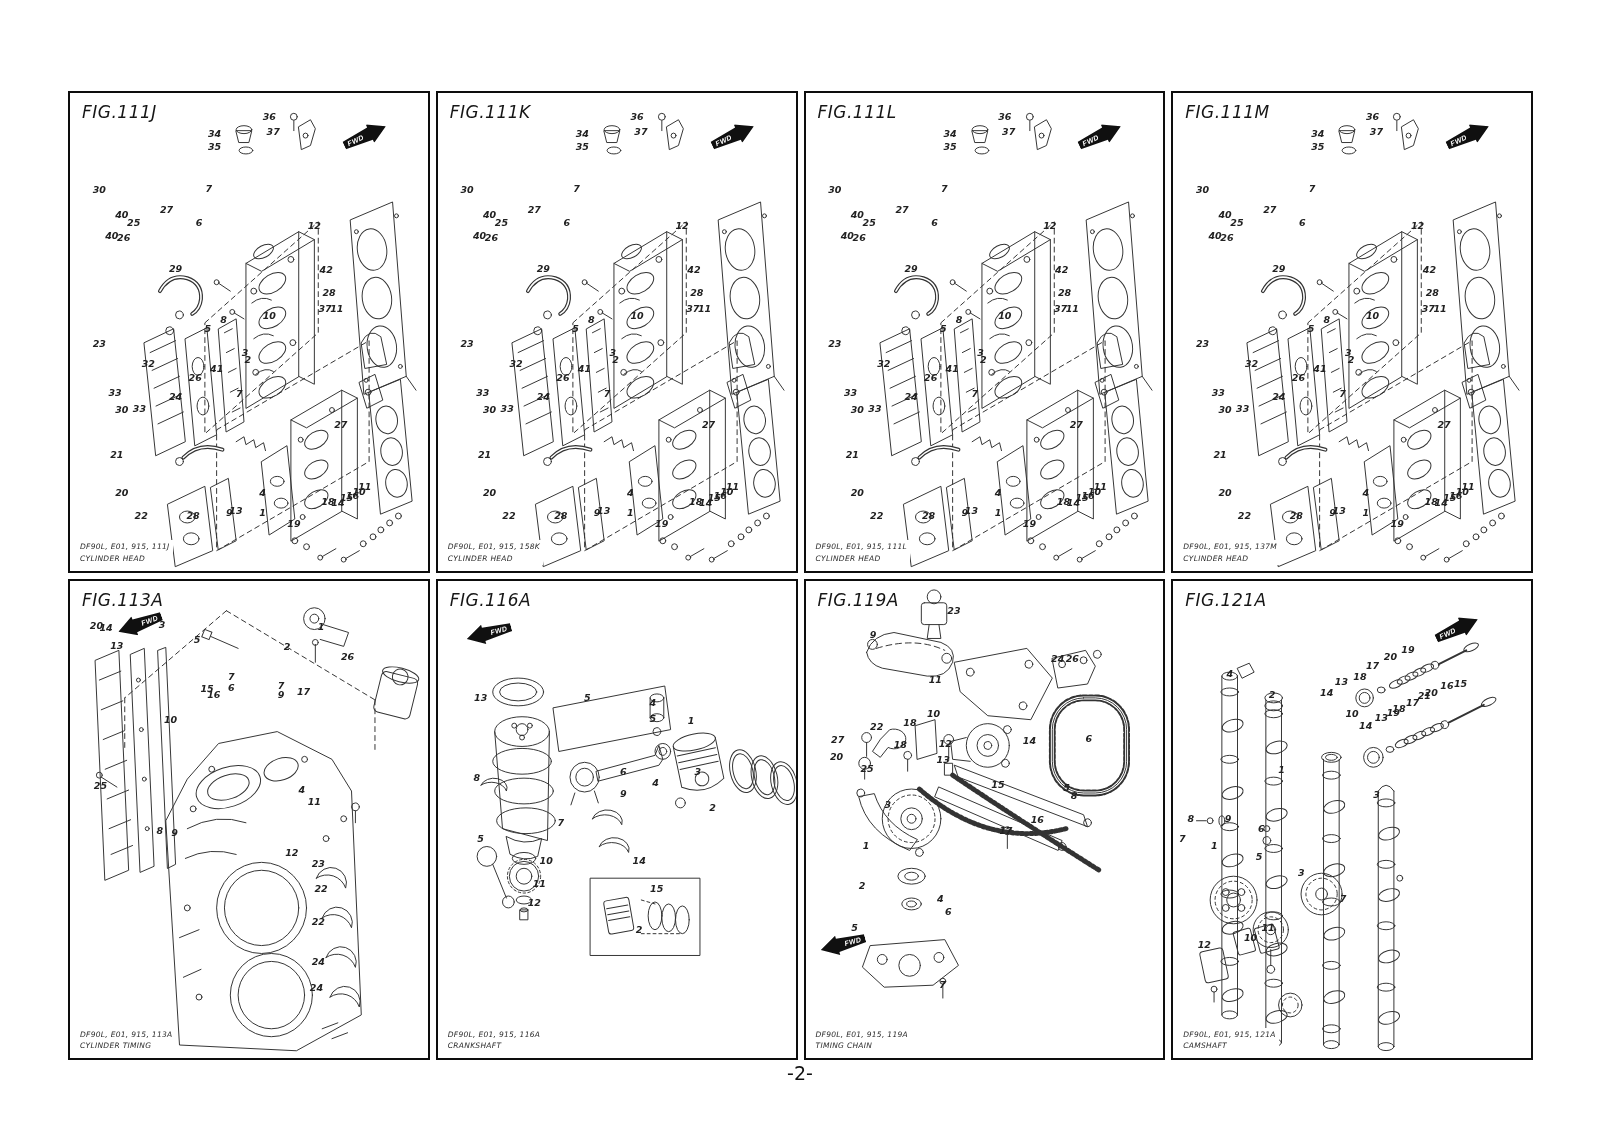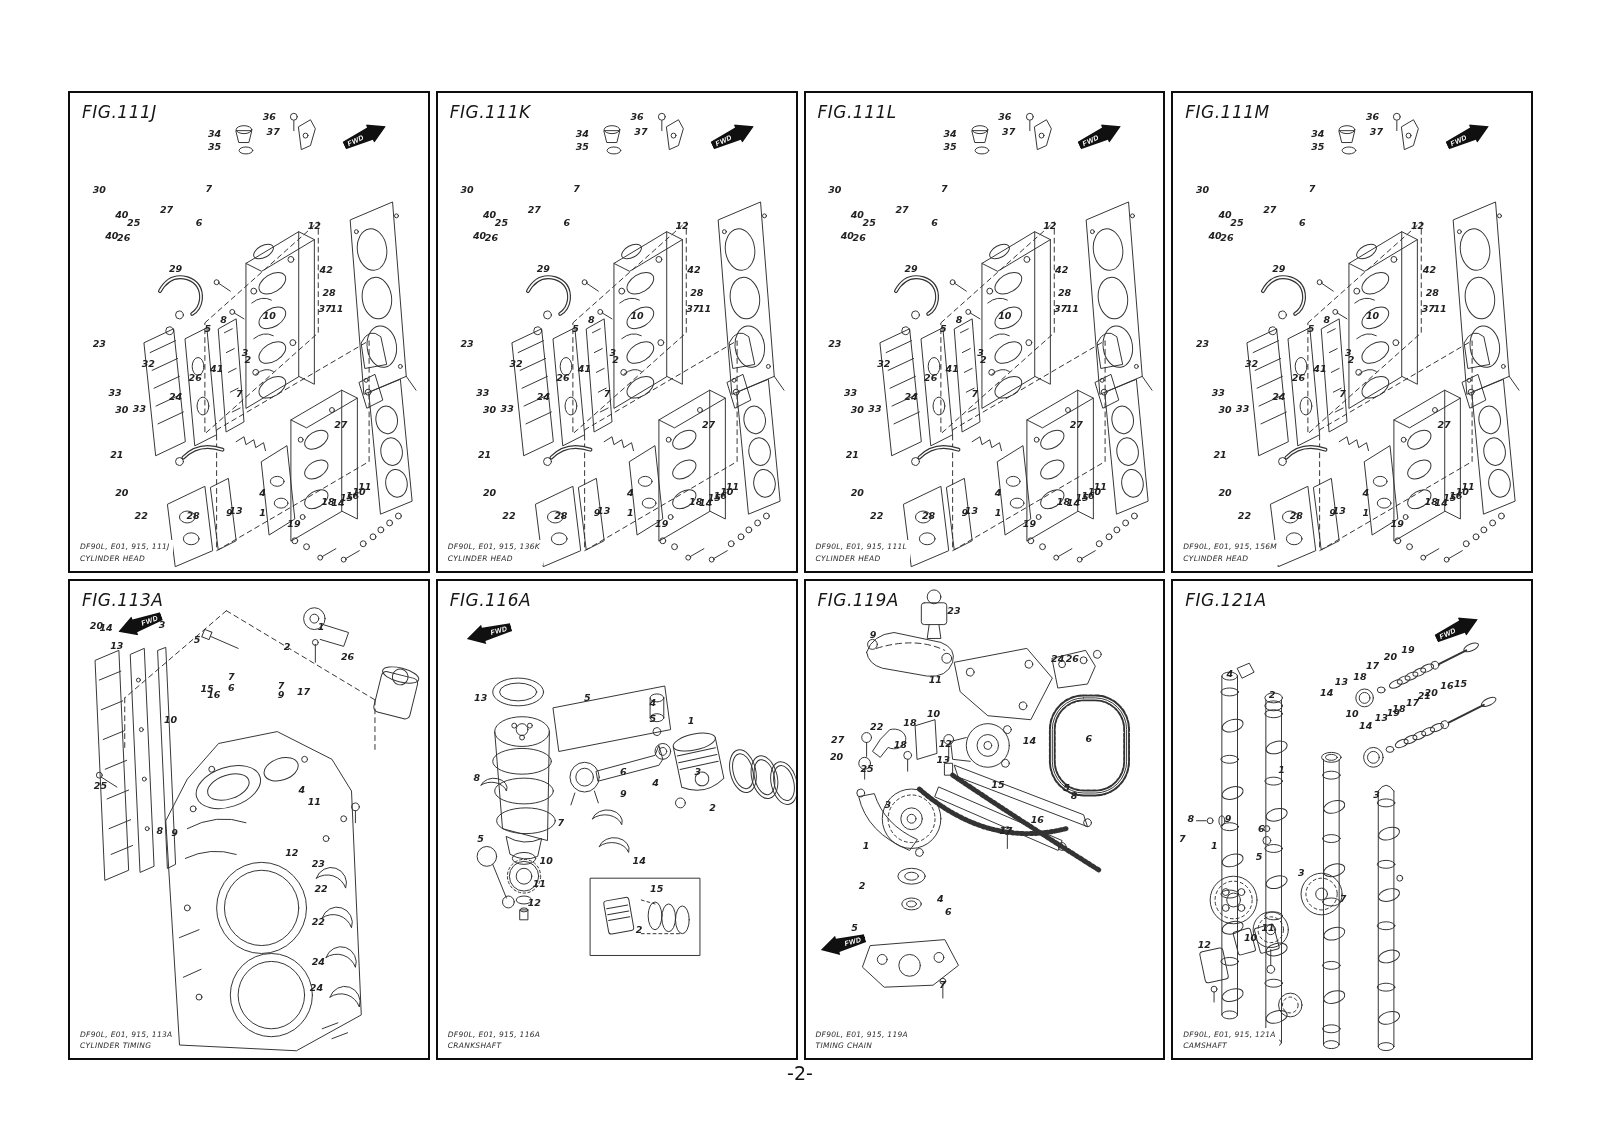--- a/index.html
+++ b/index.html
@@ -562,21 +562,21 @@
           <span class="part-label" style="left: 77.3%; top: 84.6%;">15</span>
           <span class="part-label" style="left: 79%; top: 84.2%;">16</span>
           <span class="part-label" style="left: 80.8%; top: 83.4%;">10</span>
           <span class="part-label" style="left: 82.4%; top: 82.2%;">11</span>
         </div>
     <div class="fwd right" style="left: 76%; top: 7%; transform: rotate(-25deg);">
       <div class="fwd-shape"></div>
       <span class="fwd-text">FWD</span>
     </div>
     <div class="caption">
-      <div class="cap-code">DF90L, E01, 915, 136K</div>
+      <div class="cap-code">DF90L, E01, 915, 158K</div>
       <div class="cap-name">CYLINDER HEAD</div>
     </div>
   </section>
 
   <section class="panel" id="fig-111L">
     <h2 class="panel-title">FIG.111L</h2>
     <svg class="drawing" viewBox="0 0 366 482" preserveAspectRatio="none">
           <use href="#sym-head" xlink:href="#sym-head"></use>
         </svg>
     <div class="labels">
@@ -692,21 +692,21 @@
           <span class="part-label" style="left: 77.3%; top: 84.6%;">15</span>
           <span class="part-label" style="left: 79%; top: 84.2%;">16</span>
           <span class="part-label" style="left: 80.8%; top: 83.4%;">10</span>
           <span class="part-label" style="left: 82.4%; top: 82.2%;">11</span>
         </div>
     <div class="fwd right" style="left: 76%; top: 7%; transform: rotate(-25deg);">
       <div class="fwd-shape"></div>
       <span class="fwd-text">FWD</span>
     </div>
     <div class="caption">
-      <div class="cap-code">DF90L, E01, 915, 156M</div>
+      <div class="cap-code">DF90L, E01, 915, 137M</div>
       <div class="cap-name">CYLINDER HEAD</div>
     </div>
   </section>
 
   <section class="panel" id="fig-113A">
     <h2 class="panel-title">FIG.113A</h2>
     <svg class="drawing" viewBox="0 0 366 482" preserveAspectRatio="none">
           <use href="#sym-block" xlink:href="#sym-block"></use>
         </svg>
     <div class="labels">

